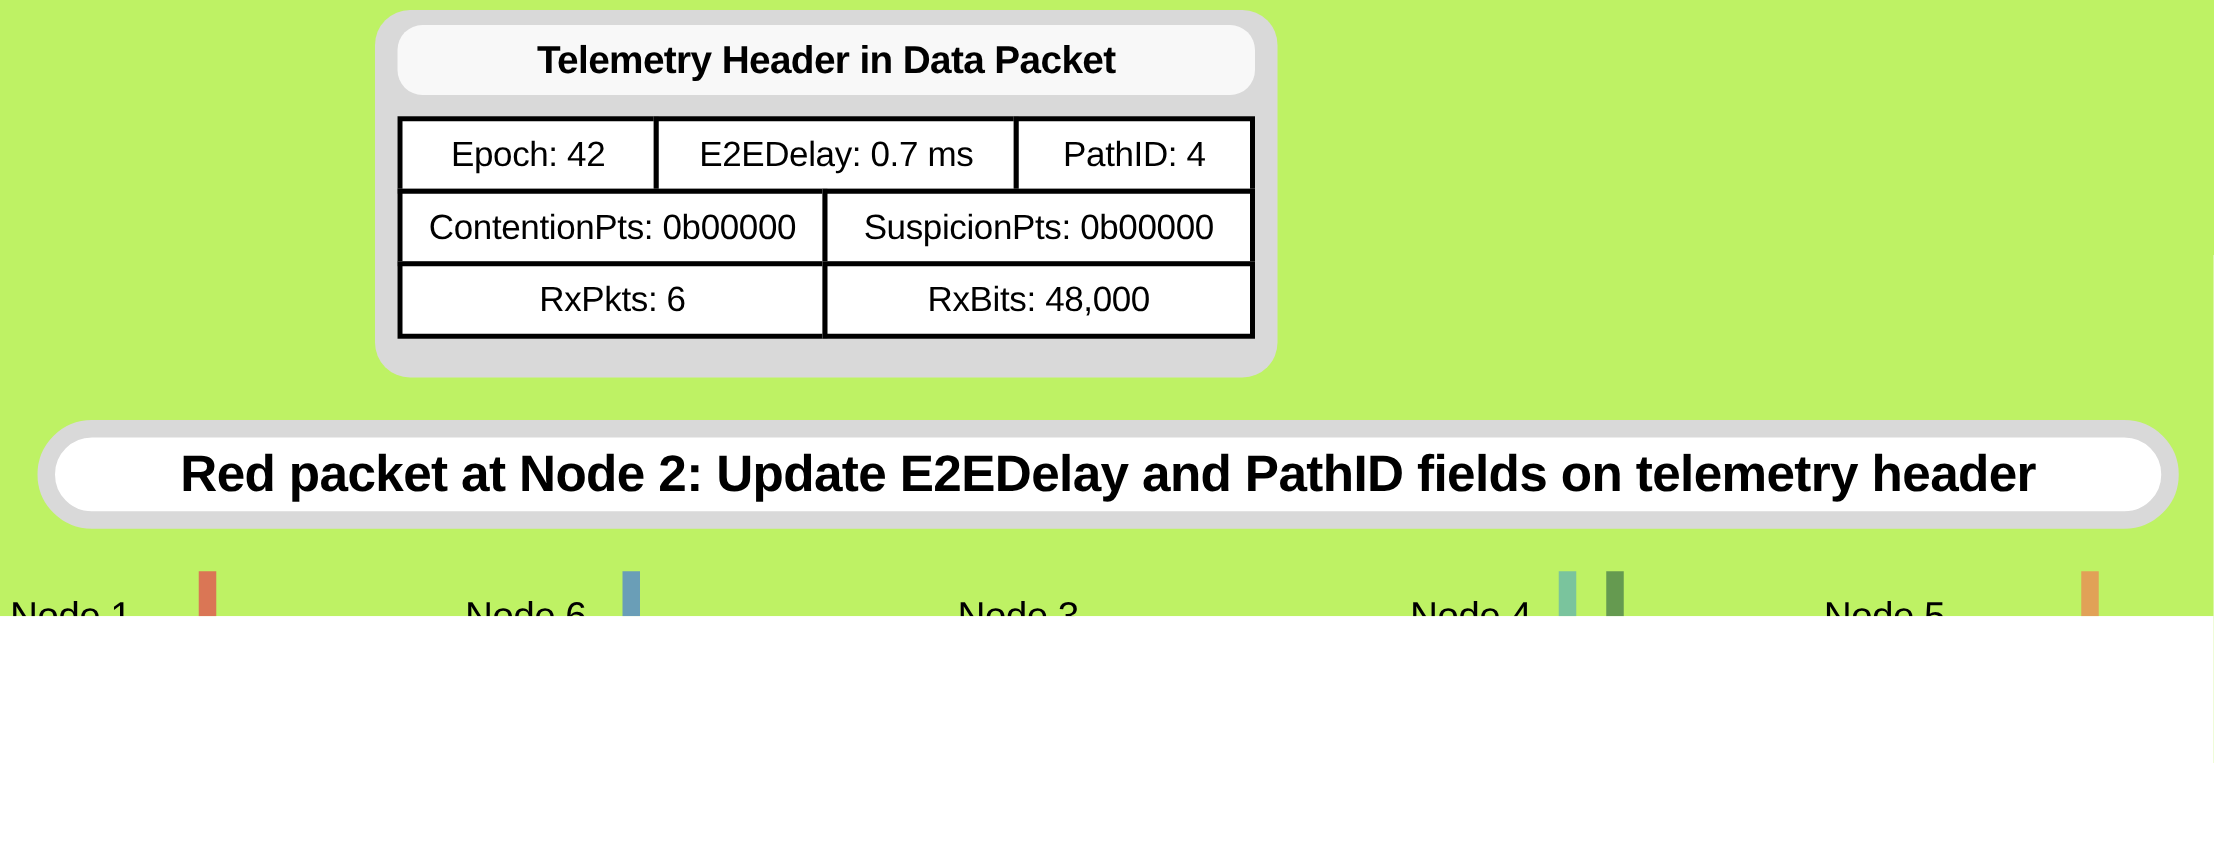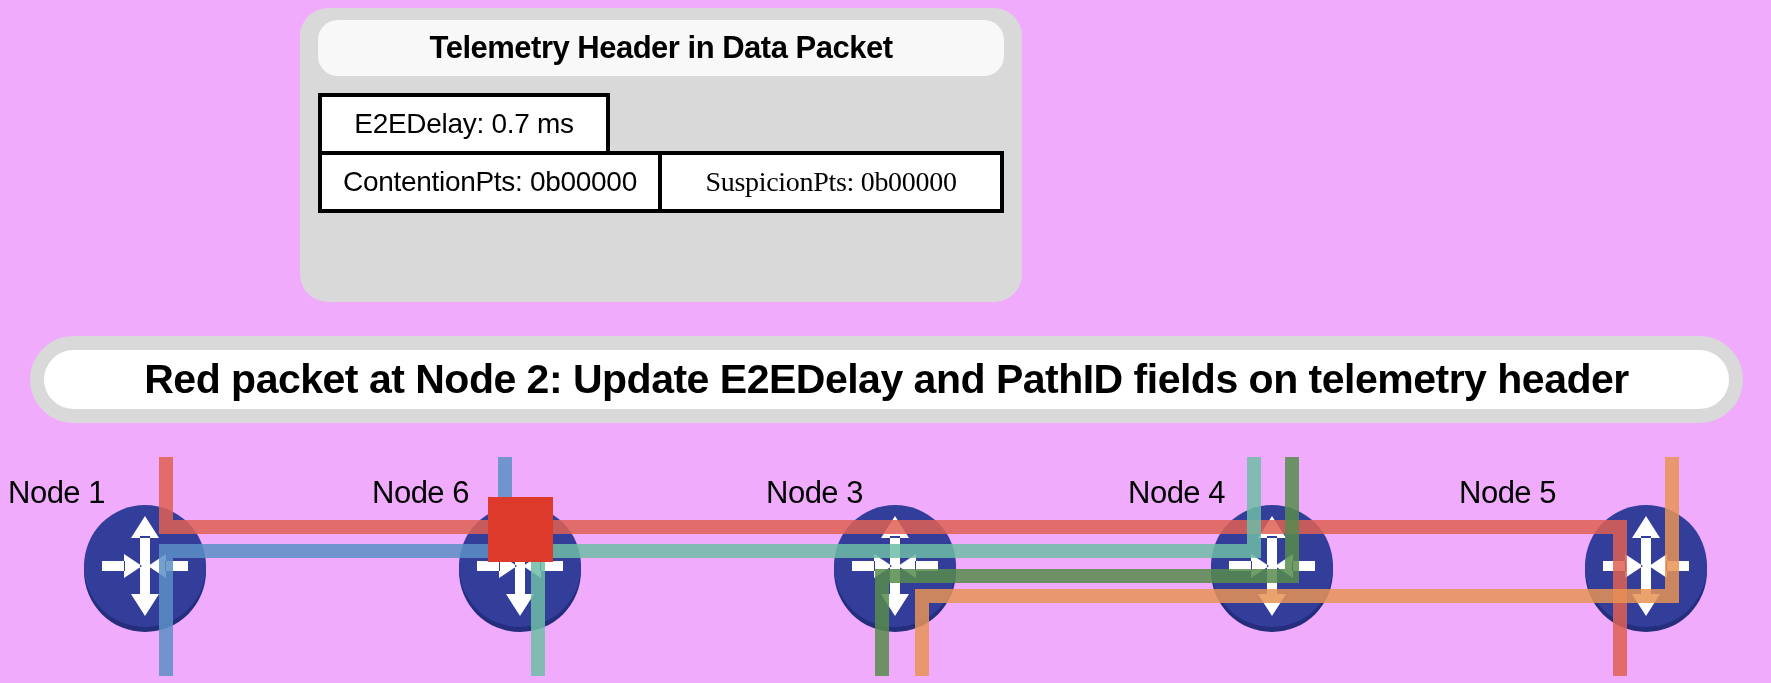--- a/index.html
+++ b/index.html
@@ -1,17 +1,17 @@
 <!DOCTYPE html>
 <html><head>
 <meta charset="utf-8">
 <style>
   html,body{margin:0;padding:0;background:#ffffff;}
   #canvas{
-    position:relative;width:1771px;height:683px;background:#f0abfc;overflow:hidden;
+    position:relative;width:1771px;height:493px;background:#bef264;overflow:hidden;
     font-family:"Liberation Sans","DejaVu Sans",sans-serif;color:#000;
   }
   
   .tbox{
     position:absolute;left:300px;top:8px;width:722px;height:294px;
     background:#d9d9d9;border-radius:28px;
   }
   .tplate{
     position:absolute;left:318px;top:20px;width:686px;height:56px;
     background:#f8f8f8;border-radius:20px;
@@ -21,21 +21,21 @@
   .ttable{position:absolute;left:318px;top:93px;width:686px;}
   .trow{display:flex;}
   .trow + .trow{margin-top:-4px;}
   .tcell{
     box-sizing:border-box;height:62px;border:4px solid #000;background:#ffffff;
     display:flex;align-items:center;justify-content:center;
     font-size:28px;letter-spacing:-0.3px;white-space:nowrap;
   }
   .tcell + .tcell{margin-left:-4px;}
   .w-a{width:209px;} .w-b{width:292px;} .w-c{width:193px;}
-  .w-d{width:344px;} .w-e{width:346px;font-family:Liberation Serif, serif;}
+  .w-d{width:344px;} .w-e{width:346px;}
   
   .banner{
     position:absolute;left:30px;top:336px;width:1713px;height:87px;box-sizing:border-box;
     background:#ffffff;border:14px solid #d9d9d9;border-radius:44px;
     display:flex;align-items:center;justify-content:center;
   }
   .banner-text{font-size:41px;font-weight:700;letter-spacing:-0.5px;white-space:nowrap;}
   
   #net{position:absolute;left:0;top:0;width:1771px;height:683px;}
   .nlabel{
@@ -46,25 +46,31 @@
 <body>
 
 <div id="canvas">
 
   <div class="tbox"></div>
   <div class="tplate">
     <div class="ttitle">Telemetry Header in Data Packet</div>
   </div>
   <div class="ttable">
     <div class="trow">
+      <div class="tcell w-a">Epoch: 42</div>
       <div class="tcell w-b">E2EDelay: 0.7 ms</div>
+      <div class="tcell w-c">PathID: 4</div>
     </div>
     <div class="trow">
       <div class="tcell w-d">ContentionPts: 0b00000</div>
       <div class="tcell w-e">SuspicionPts: 0b00000</div>
+    </div>
+    <div class="trow">
+      <div class="tcell w-d">RxPkts: 6</div>
+      <div class="tcell w-e">RxBits: 48,000</div>
     </div>
   </div>
 
   <div class="banner">
     <div class="banner-text">Red packet at Node 2: Update E2EDelay and PathID fields on telemetry header</div>
   </div>
 
   <svg id="net" viewBox="0 0 1771 683" xmlns="http://www.w3.org/2000/svg">
       <circle cx="145" cy="571" r="61" fill="#242E7D"></circle>
       <circle cx="145" cy="566" r="61" fill="#333E9B"></circle>

